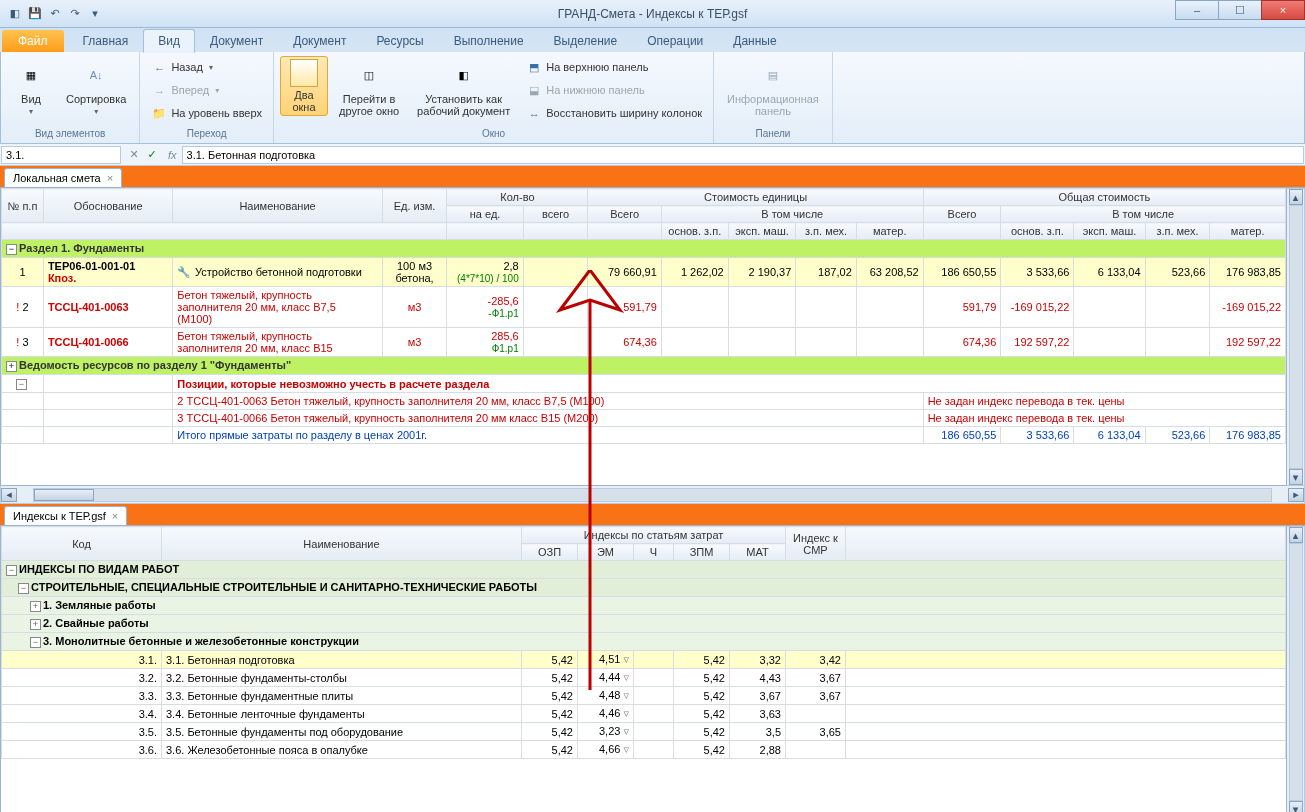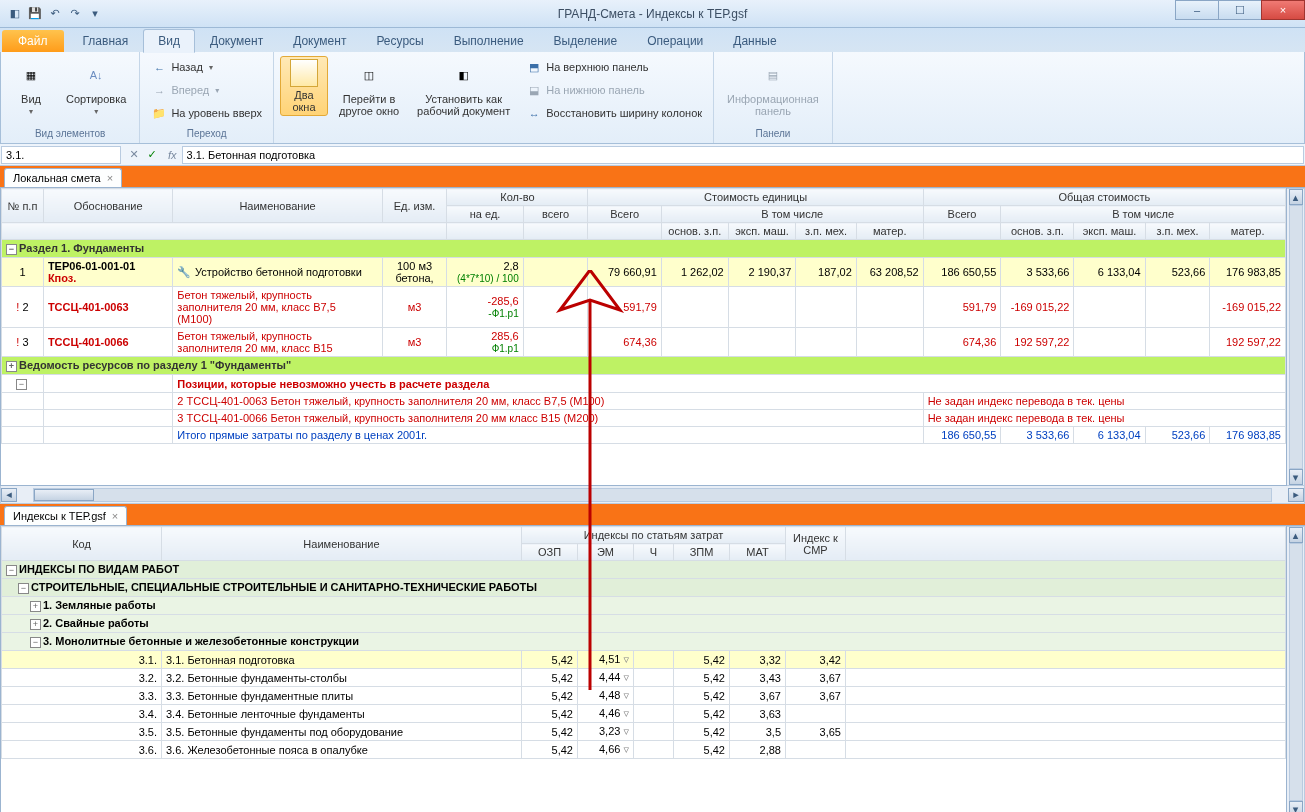--- a/index.html
+++ b/index.html
@@ -163,20 +163,21 @@
         <div class="rbtn-sm dis">
             <span class="ico">⬓</span>
             <span>На нижнюю панель</span>
           </div>
         <div class="rbtn-sm">
             <span class="ico">↔</span>
             <span>Восстановить ширину колонок</span>
           </div>
       </div>
     </div>
+    <div class="rgroup-label">Окно</div>
   </div>
   <div class="rgroup">
     <div class="rgroup-content">
       <div class="rbtn-lg">
           <div class="ico" style="color:#9aa6b3">▤</div>
           <div class="lbl" style="white-space:pre;color:#9aa6b3">Информационная
 панель</div>
         </div>
     </div>
     <div class="rgroup-label">Панели</div>
@@ -401,21 +402,21 @@
             <td class="num">3,42</td>
             <td></td>
           </tr>
 <tr>
             <td class="num">3.2.</td>
             <td>3.2. Бетонные фундаменты-столбы</td>
             <td class="num">5,42</td>
             <td class="num"><span>4,44</span> <span style="color:#888">▿</span></td>
             <td class="num"></td>
             <td class="num">5,42</td>
-            <td class="num">3,43</td>
+            <td class="num">4,43</td>
             <td class="num">3,67</td>
             <td></td>
           </tr>
 <tr>
             <td class="num">3.3.</td>
             <td>3.3. Бетонные фундаментные плиты</td>
             <td class="num">5,42</td>
             <td class="num"><span>4,48</span> <span style="color:#888">▿</span></td>
             <td class="num"></td>
             <td class="num">5,42</td>

